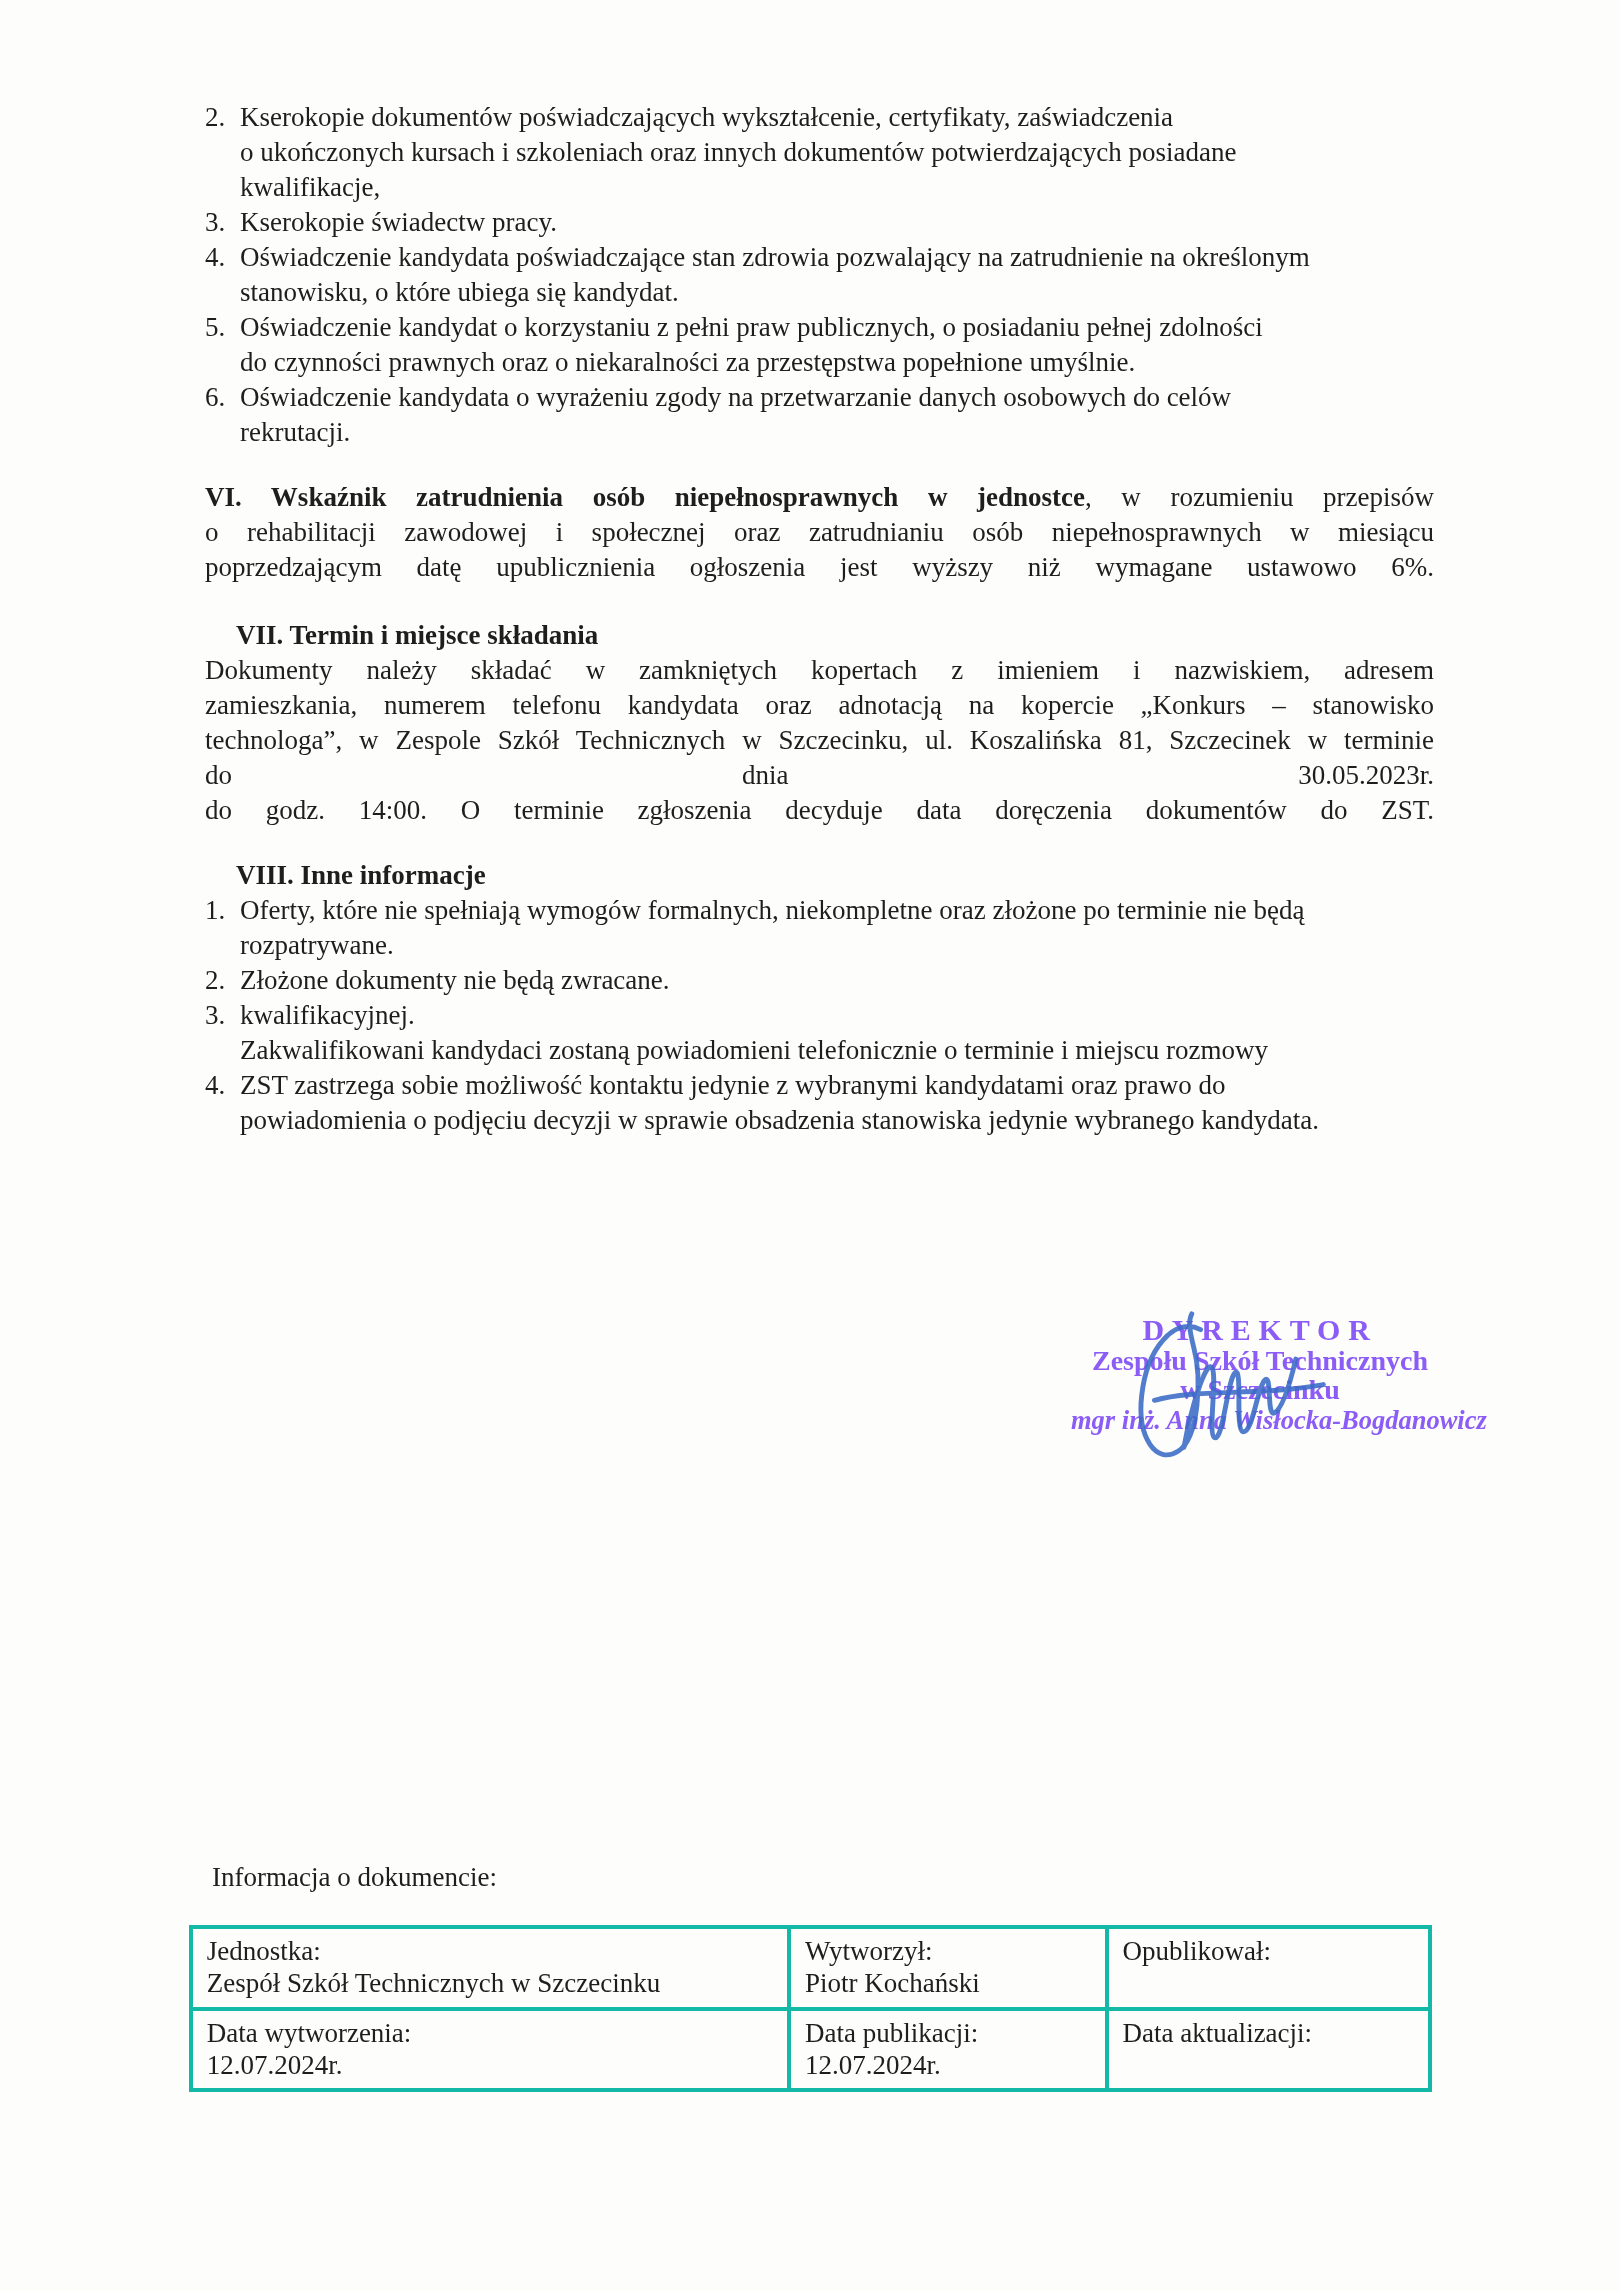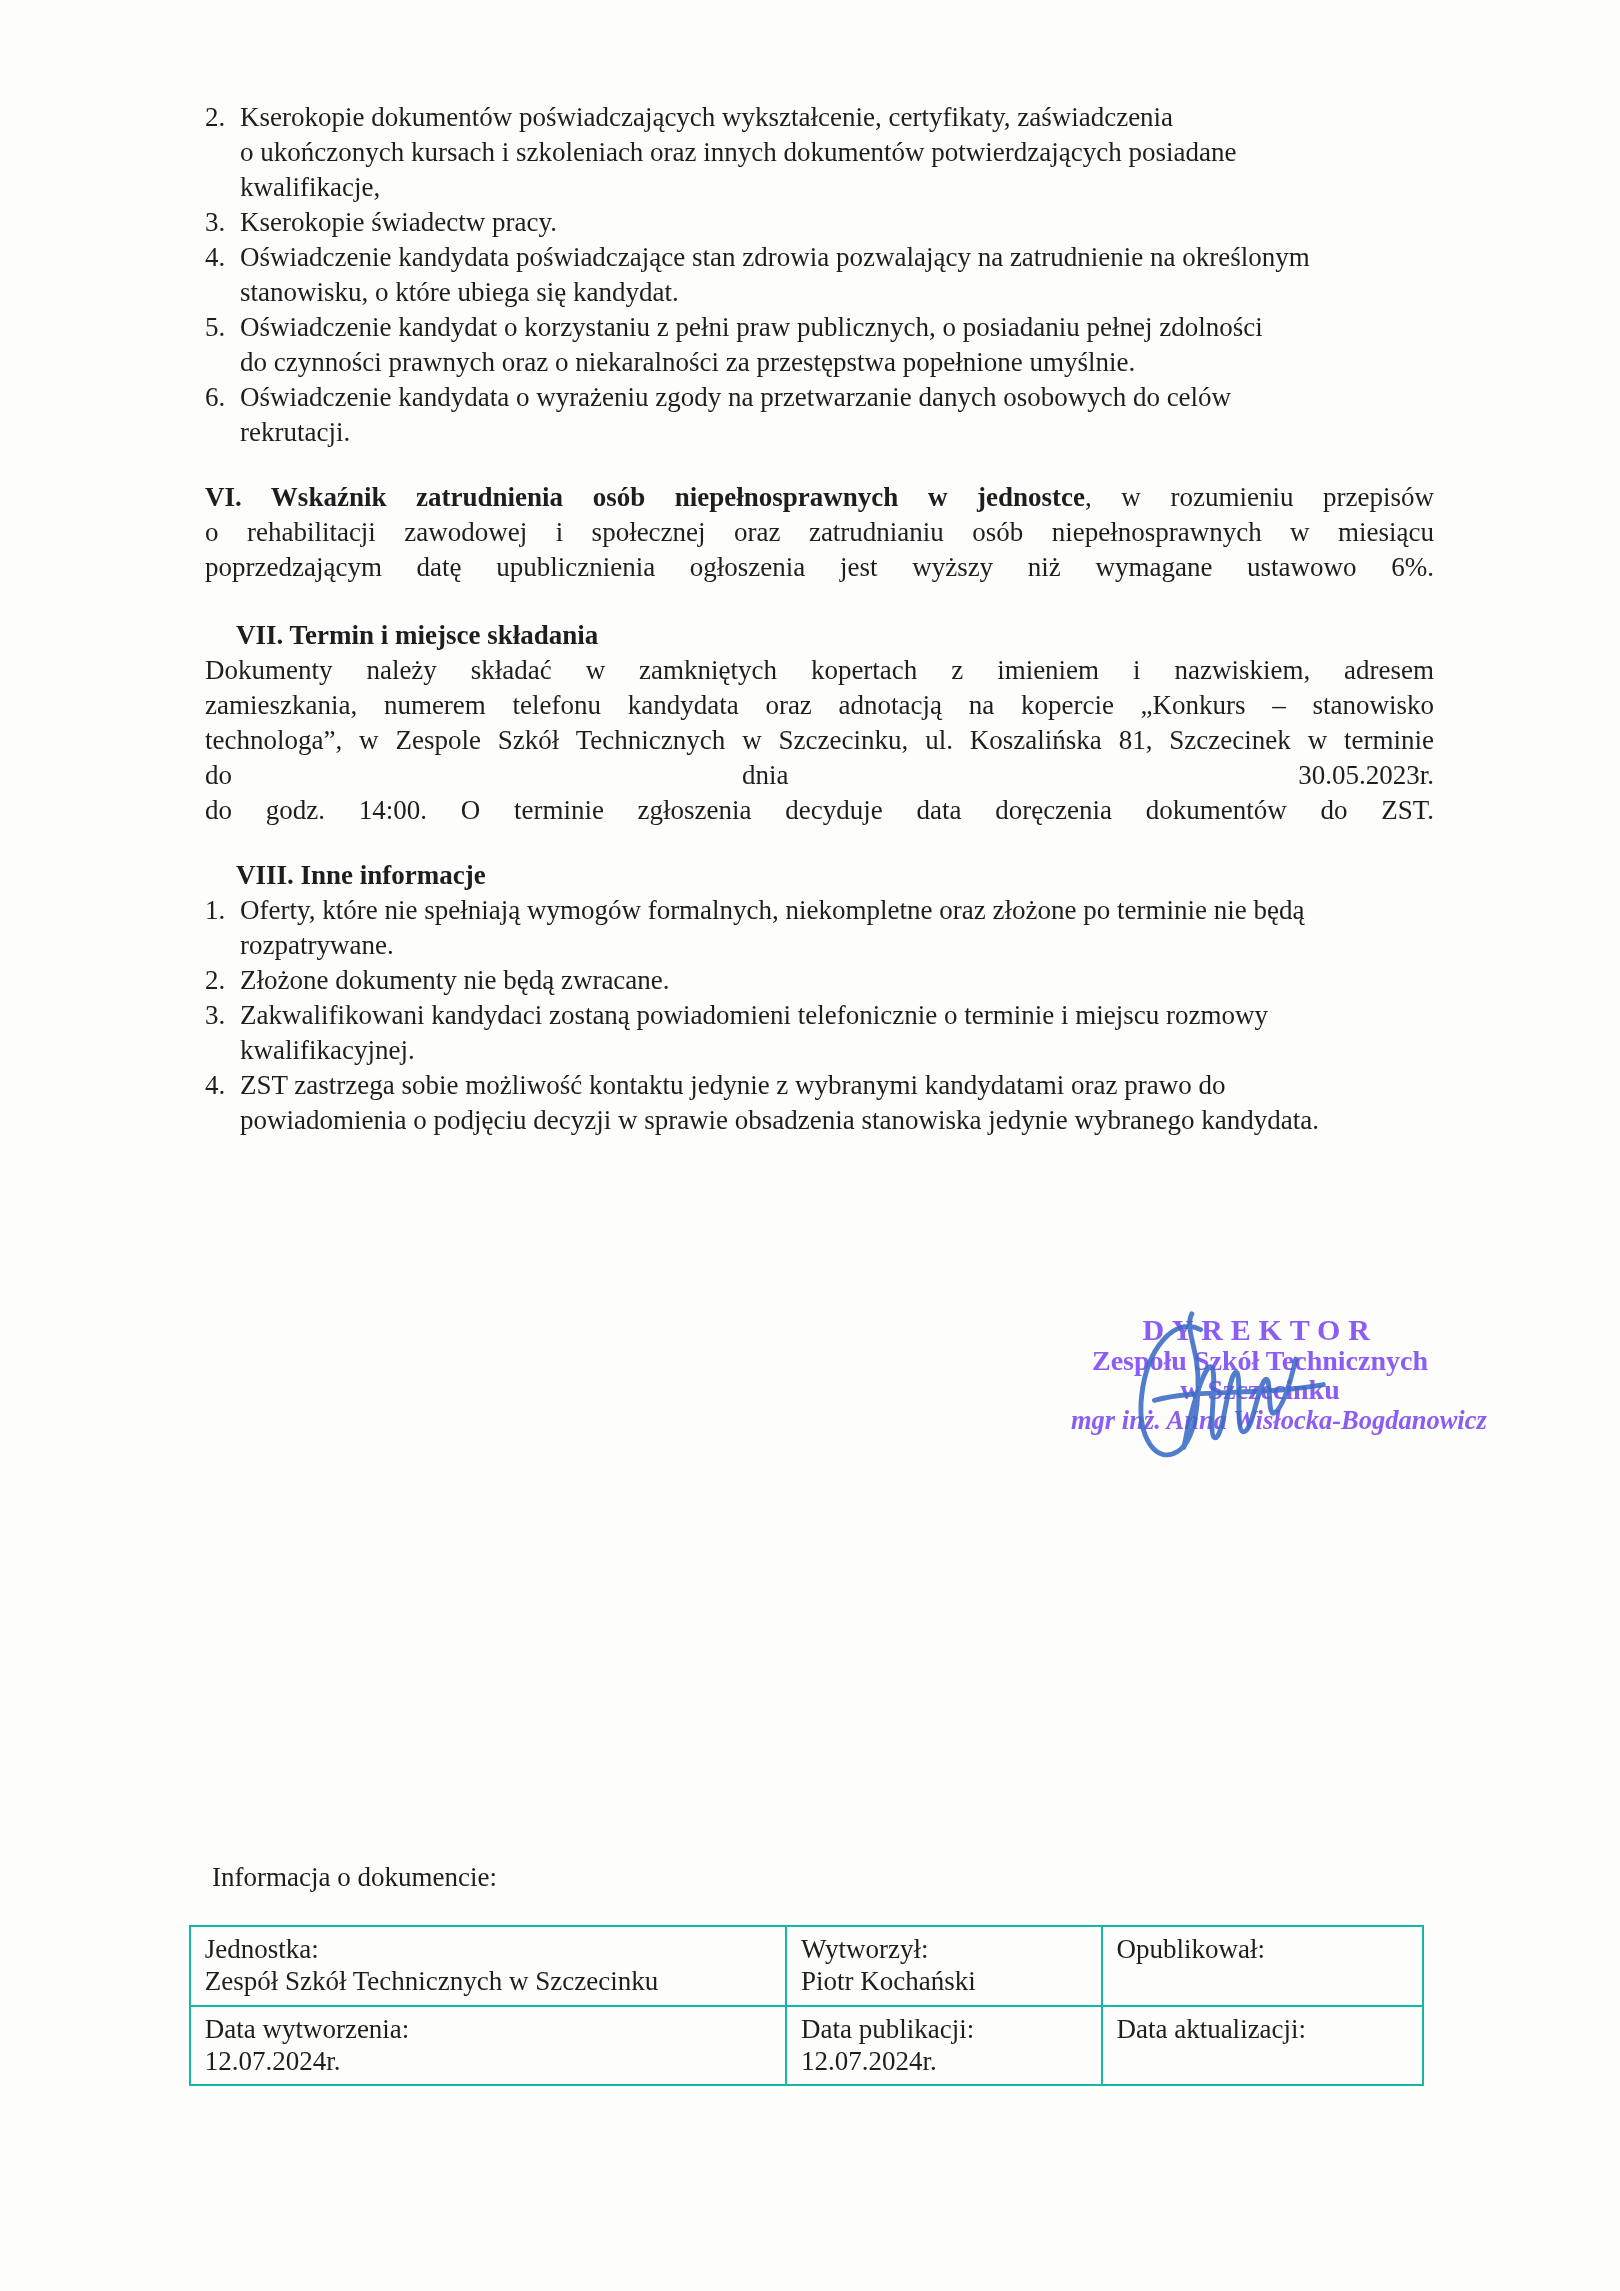--- a/index.html
+++ b/index.html
@@ -29,21 +29,21 @@
   .stamp .l2,.stamp .l3{font-weight:bold;font-size:28px;}
   .stamp .l4{font-weight:bold;font-style:italic;font-size:26.5px;margin-top:2px;white-space:nowrap;}
   .signature{position:absolute;left:1127px;top:1302px;width:211px;height:172px;}
   
   .info-label{position:absolute;left:212px;top:1860px;white-space:nowrap;}
   .info-table{
     position:absolute;left:189px;top:1925px;width:1145px;
     border-collapse:collapse;table-layout:fixed;
   }
   .info-table td{
-    border:2px solid #14b8a6;
+    border:4px solid #14b8a6;
     padding:5.9px 13.7px 7.8px 13.7px;
     vertical-align:top;
     font-size:27px;line-height:32px;
     height:55px;
   }
   .c1{width:567px;} .c2{width:286px;} .c3{width:292px;}
 </style>
 </head>
 <body>
 
@@ -103,22 +103,22 @@
           <span class="num">1.</span>
           <div class="lline">Oferty, które nie spełniają wymogów formalnych, niekompletne oraz złożone po terminie nie będą</div>
           <div class="lline">rozpatrywane.</div>
         </div>
         <div class="item">
           <span class="num">2.</span>
           <div class="lline">Złożone dokumenty nie będą zwracane.</div>
         </div>
         <div class="item">
           <span class="num">3.</span>
+          <div class="lline">kwalifikacyjnej.</div>
           <div class="lline">Zakwalifikowani kandydaci zostaną powiadomieni telefonicznie o terminie i miejscu rozmowy</div>
-          <div class="lline">kwalifikacyjnej.</div>
         </div>
         <div class="item">
           <span class="num">4.</span>
           <div class="lline">ZST zastrzega sobie możliwość kontaktu jedynie z wybranymi kandydatami oraz prawo do</div>
           <div class="lline">powiadomienia o podjęciu decyzji w sprawie obsadzenia stanowiska jedynie wybranego kandydata.</div>
         </div>
       </div>
     </div>
   </div>
 

